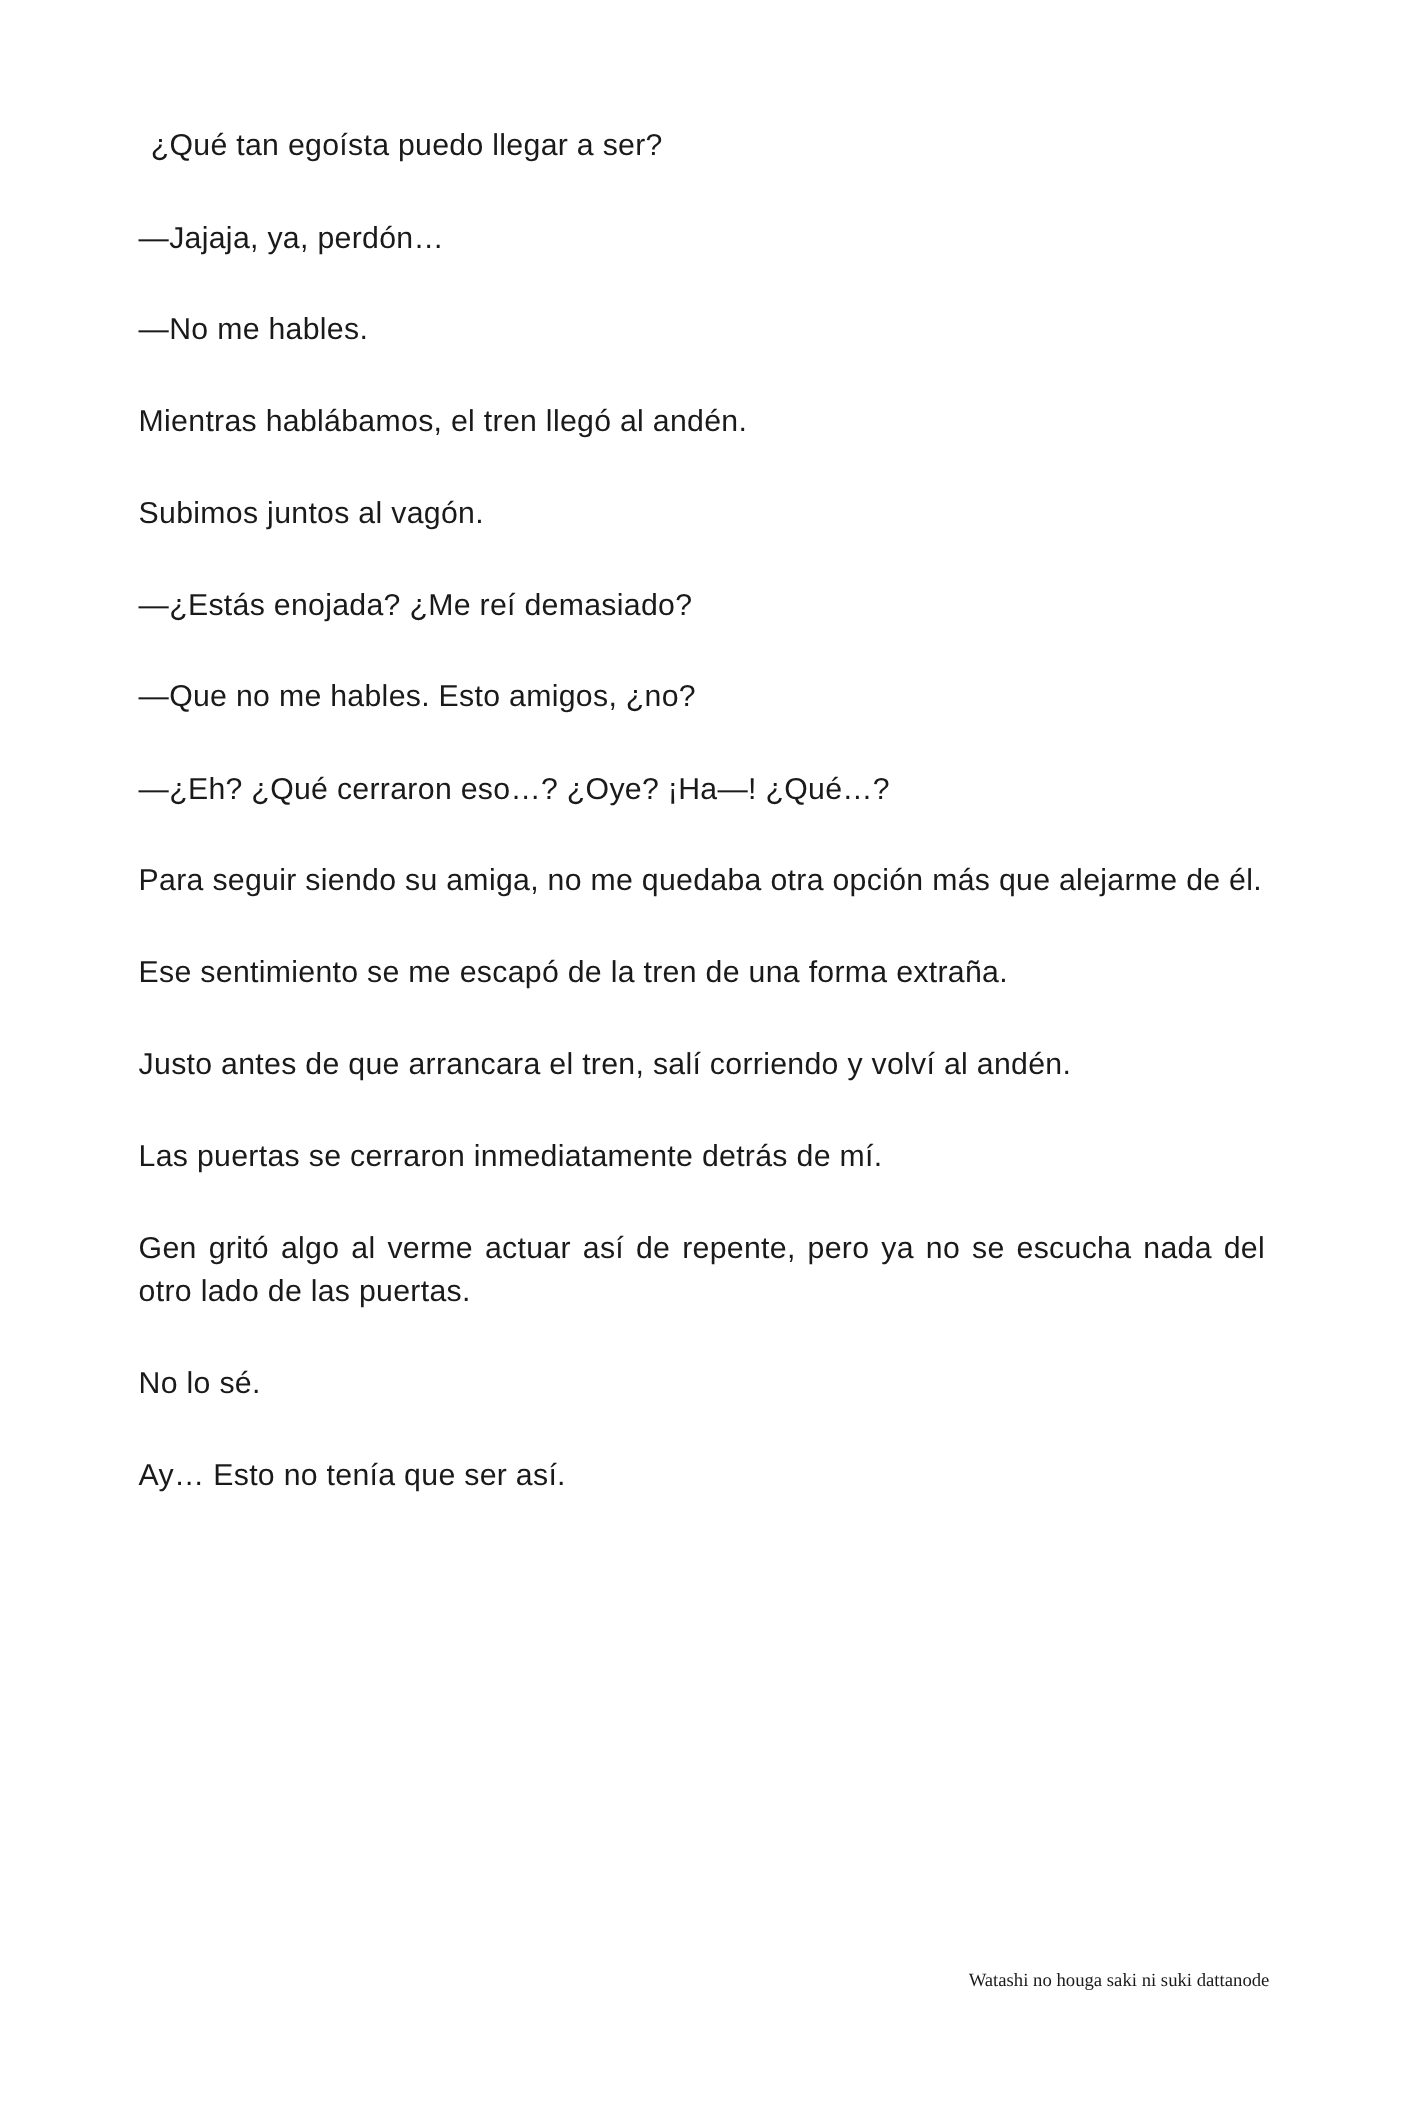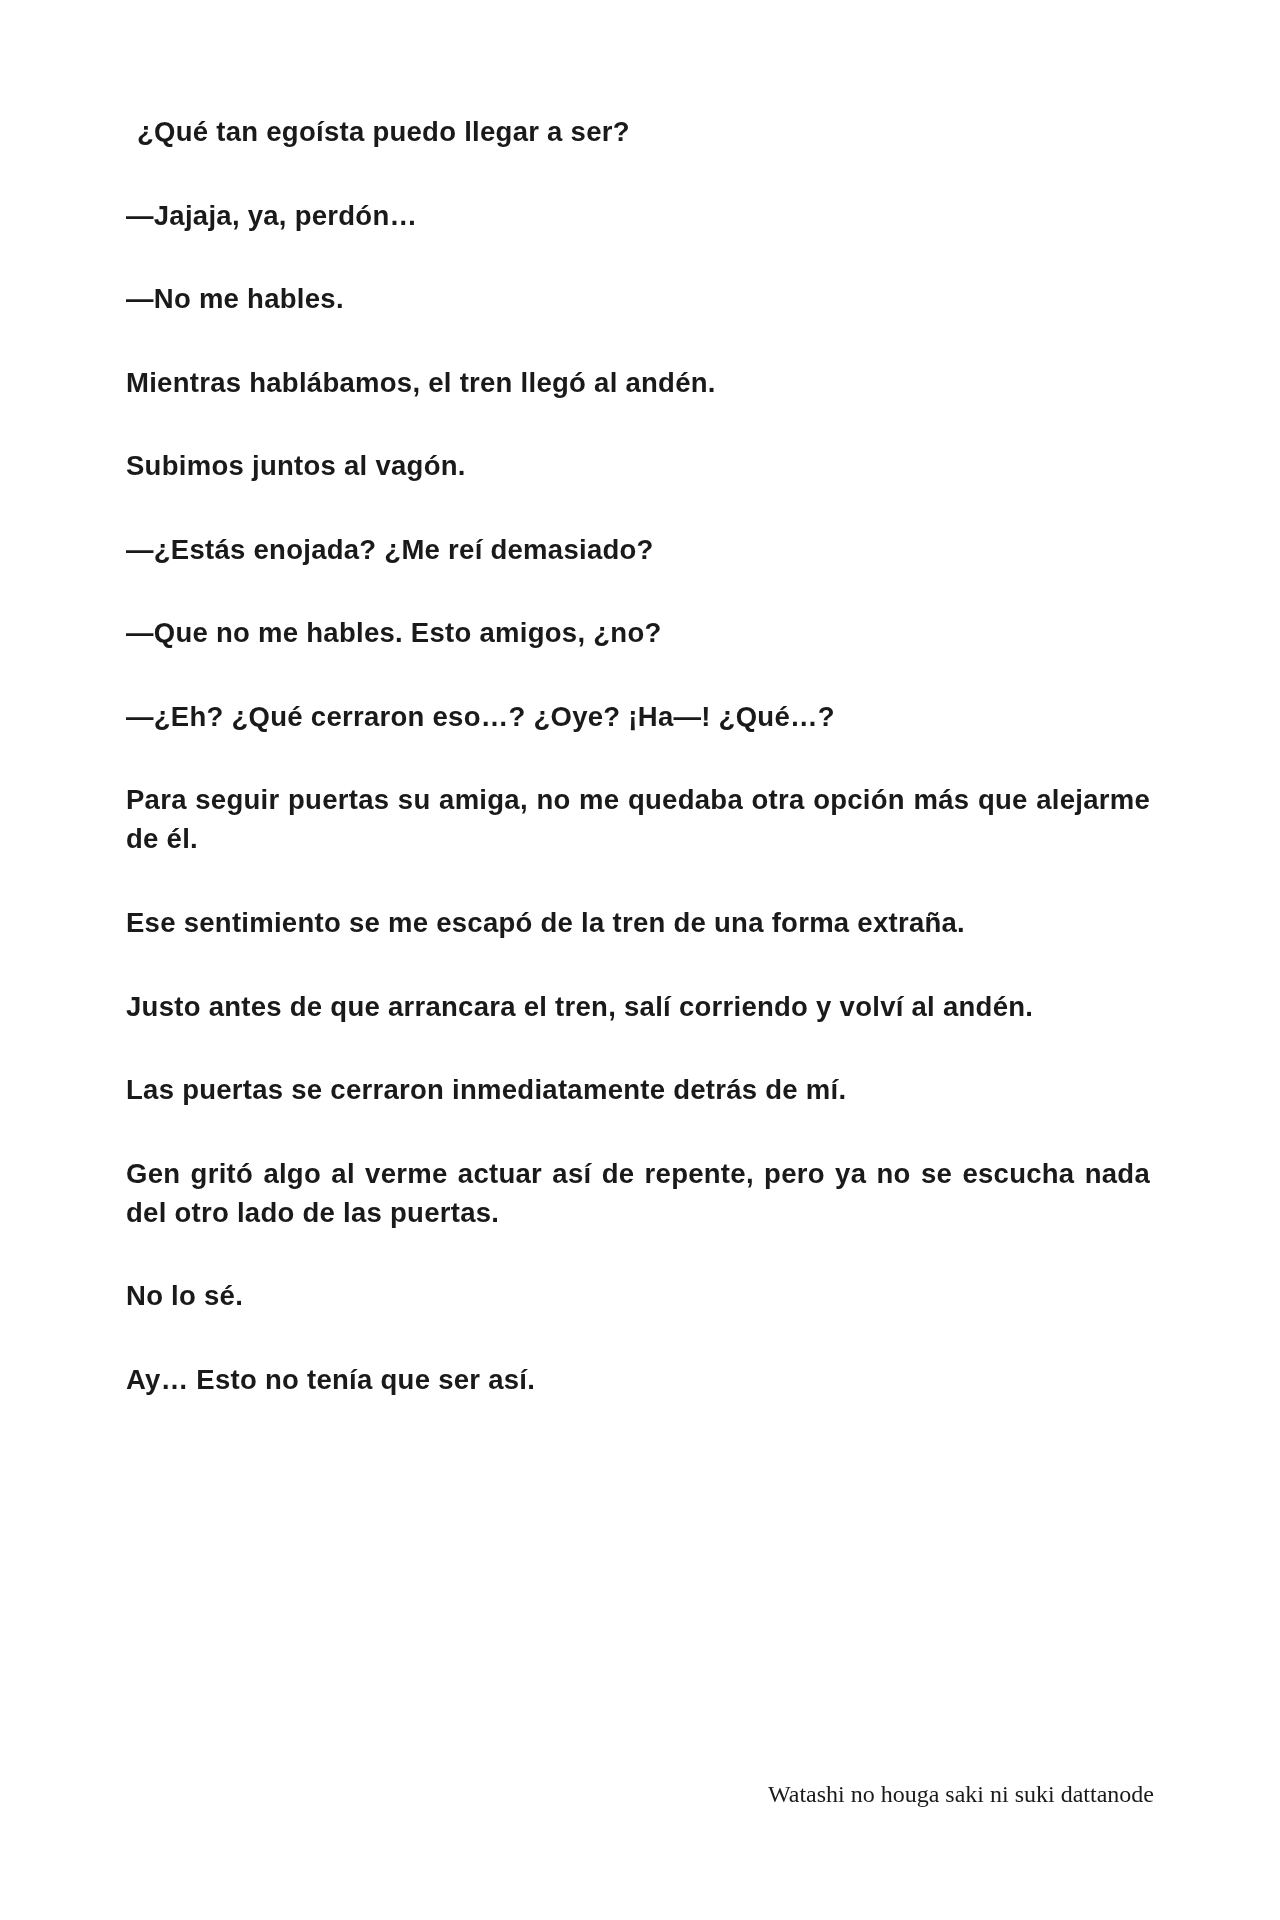--- a/index.html
+++ b/index.html
@@ -24,58 +24,58 @@
   }
   .para {
     font-family: "Liberation Sans", "DejaVu Sans", sans-serif;
     font-size: 27.5px;
     line-height: 1.42;
     color: #1a1a1a;
     text-align: justify;
     text-justify: inter-word;
     margin: 0 0 44.5px 0;
     letter-spacing: 0.01em;
-    font-weight: 700;
+    font-weight: 400;
     -webkit-font-smoothing: antialiased;
   }
   .para:last-child { margin-bottom: 0; margin-top: 12px; }
   
   .para.single { text-align: left; }
   .para.indent { padding-left: 11px; }
 
   .footer {
     position: absolute;
     right: 126px;
     bottom: 108px;
     width: 620px;
     text-align: right;
   }
   .footer-line {
     font-family: "Liberation Serif", "DejaVu Serif", serif;
-    font-size: 24px;
+    font-size: 17px;
     line-height: 1.5;
     color: #1a1a1a;
     white-space: nowrap;
   }
 </style>
 </head>
 <body>
 
 <div class="page">
 
   <div class="content">
       <p class="para single indent">¿Qué tan egoísta puedo llegar a ser?</p>
       <p class="para single">—Jajaja, ya, perdón…</p>
       <p class="para single">—No me hables.</p>
       <p class="para single">Mientras hablábamos, el tren llegó al andén.</p>
       <p class="para single">Subimos juntos al vagón.</p>
       <p class="para single">—¿Estás enojada? ¿Me reí demasiado?</p>
       <p class="para single">—Que no me hables. Esto amigos, ¿no?</p>
       <p class="para single">—¿Eh? ¿Qué cerraron eso…? ¿Oye? ¡Ha—! ¿Qué…?</p>
-      <p class="para">Para seguir puertas su amiga, no me quedaba otra opción más que alejarme de él.</p>
+      <p class="para">Para seguir siendo su amiga, no me quedaba otra opción más que alejarme de él.</p>
       <p class="para single">Ese sentimiento se me escapó de la tren de una forma extraña.</p>
       <p class="para single">Justo antes de que arrancara el tren, salí corriendo y volví al andén.</p>
       <p class="para single">Las puertas se cerraron inmediatamente detrás de mí.</p>
       <p class="para">Gen gritó algo al verme actuar así de repente, pero ya no se escucha nada del otro lado de las puertas.</p>
       <p class="para single">No lo sé.</p>
       <p class="para single">Ay… Esto no tenía que ser así.</p>
     </div>
 
   <div class="footer">
     <div class="footer-line">Watashi no houga saki ni suki dattanode</div>

